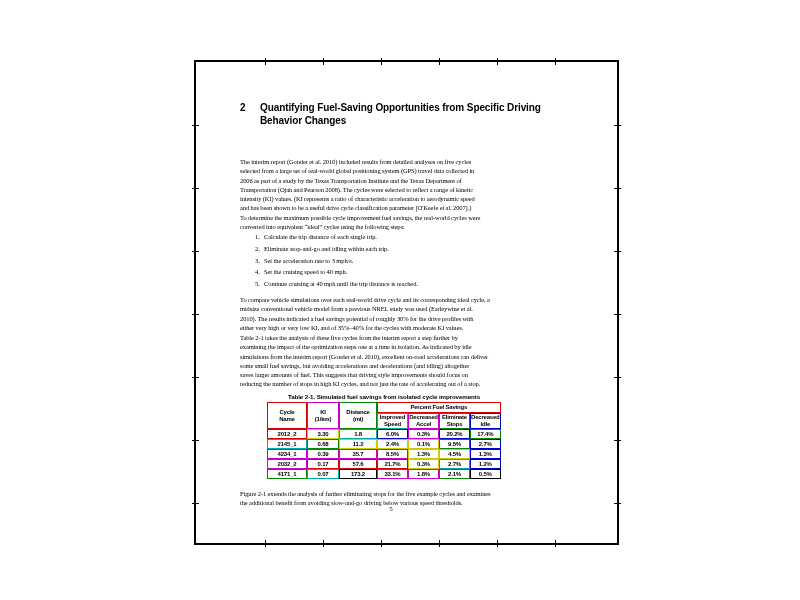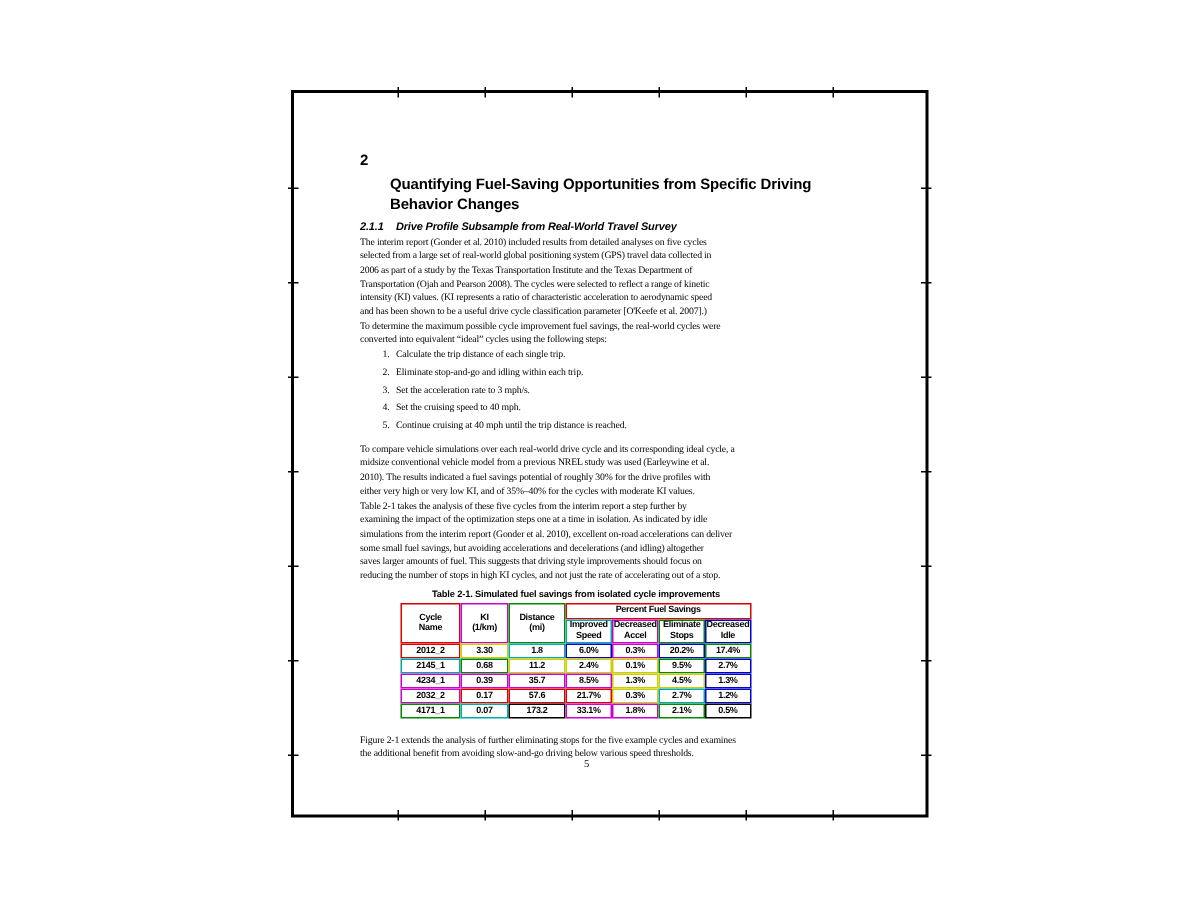--- a/index.html
+++ b/index.html
@@ -8,21 +8,21 @@
   .page{position:absolute;left:194px;top:60px;width:425px;height:485px;
         border:2px solid #000;background:#fff;box-sizing:border-box;}
   .tick{position:absolute;background:#000;}
   .tick.h{width:7px;height:1px;}
   .tick.v{width:1px;height:7px;}
 
   .h1{position:absolute;left:44px;top:40px;padding-left:20px;width:300px;
       font-family:"Liberation Sans",sans-serif;font-weight:bold;font-size:10px;
       line-height:12.5px;letter-spacing:-0.1px;}
   .h1 .hnum{position:absolute;left:0;top:0;}
-  .h1 .htext{white-space:pre-wrap;display:inline-block;margin-top:16px;}
+  .h1 .htext{white-space:pre-wrap;display:inline-block;}
 
   .h2{position:absolute;left:44px;top:71px;padding-left:24px;width:300px;
       font-family:"Liberation Sans",sans-serif;font-weight:bold;font-size:8px;letter-spacing:-0.1px;}
   .h2 .hnum{position:absolute;left:0;top:0;}
 
   .h3{position:absolute;left:44px;top:84px;padding-left:24px;width:300px;
       font-family:"Liberation Sans",sans-serif;font-weight:bold;font-style:italic;
       font-size:7.3px;letter-spacing:-0.1px;}
   .h3 .hnum{position:absolute;left:0;top:0;}
 
@@ -54,24 +54,20 @@
 <div>
   <div class="page" id="page">
 
     <div class="h1">
       <span class="hnum">2</span>
       <span class="htext">Quantifying Fuel-Saving Opportunities from Specific Driving
 Behavior Changes</span>
     </div>
 
 
-    <div class="h3">
-      <span class="hnum">2.1.1</span>
-      <span class="htext">Drive Profile Subsample from Real-World Travel Survey</span>
-    </div>
 
     <div class="para" id="p1">The interim report (Gonder et al. 2010) included results from detailed analyses on five cycles
 selected from a large set of real-world global positioning system (GPS) travel data collected in
 2006 as part of a study by the Texas Transportation Institute and the Texas Department of
 Transportation (Ojah and Pearson 2008). The cycles were selected to reflect a range of kinetic
 intensity (KI) values. (KI represents a ratio of characteristic acceleration to aerodynamic speed
 and has been shown to be a useful drive cycle classification parameter [O'Keefe et al. 2007].)
 To determine the maximum possible cycle improvement fuel savings, the real-world cycles were
 converted into equivalent “ideal” cycles using the following steps:</div>
 

